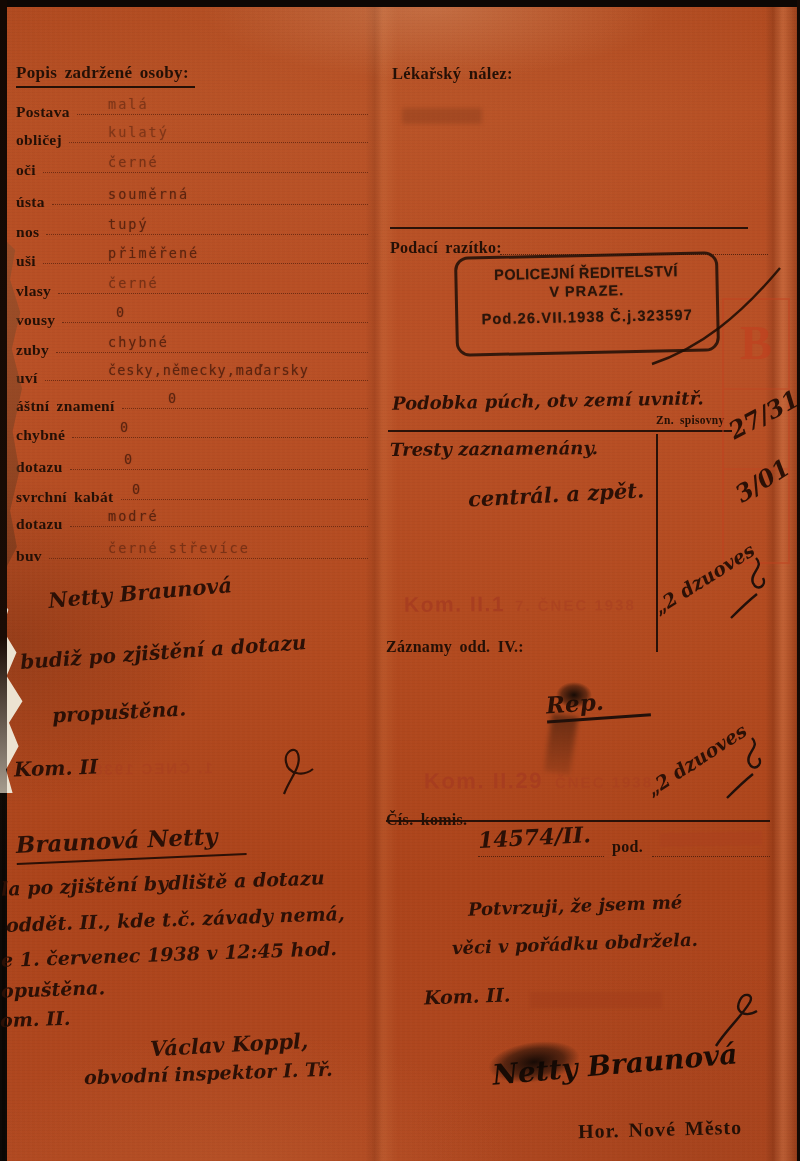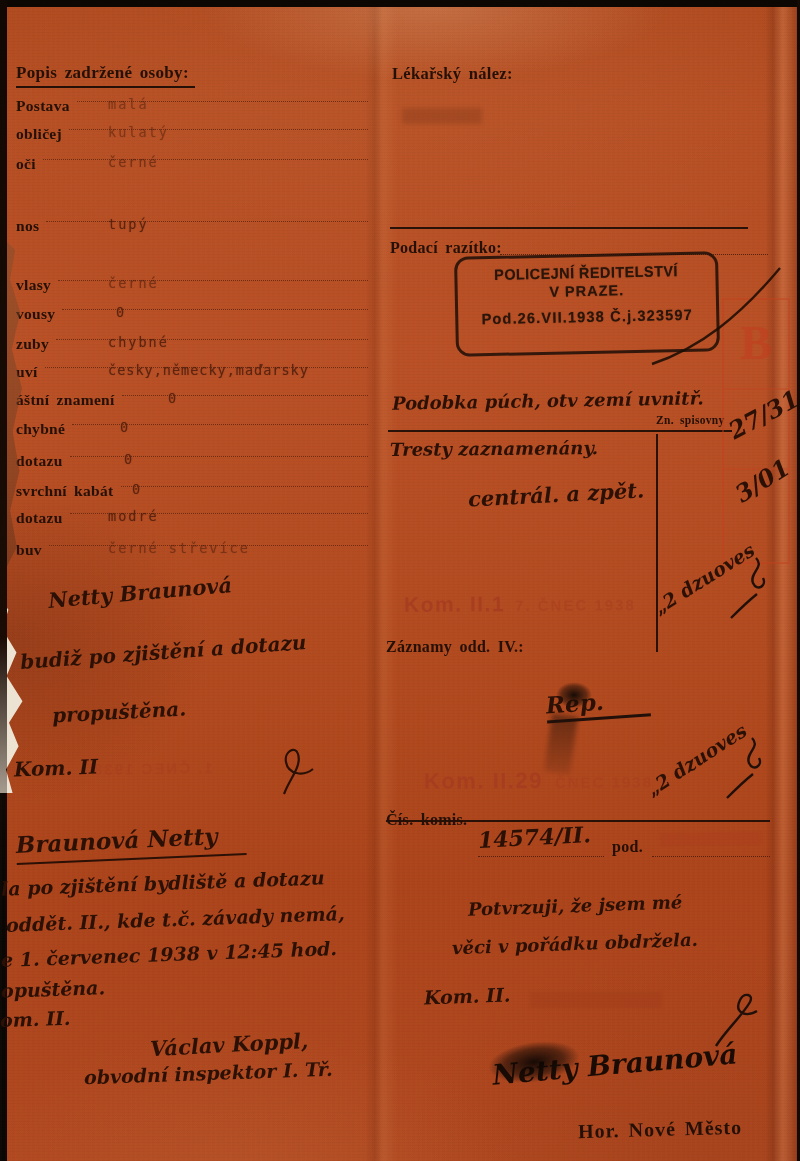--- a/index.html
+++ b/index.html
@@ -18,21 +18,21 @@
   .grain{position:absolute;inset:0;z-index:2;pointer-events:none;opacity:.8;
     background:
       repeating-linear-gradient(0deg, rgba(30,10,3,.03) 0 1px, transparent 1px 3px),
       repeating-linear-gradient(90deg, rgba(255,230,200,.015) 0 2px, transparent 2px 5px);}
   .abs{position:absolute;}
   .print{font-family:"Liberation Serif",serif;font-weight:700;color:#241006;letter-spacing:.3px;word-spacing:3px;}
   .typed{font-family:"DejaVu Sans Mono","Liberation Mono",monospace;font-size:13.5px;
          color:rgba(82,32,13,.82);letter-spacing:2px;text-shadow:0 0 1px rgba(82,32,13,.5);white-space:nowrap;}
   .hand{font-family:"DejaVu Serif",serif;font-style:italic;font-weight:700;color:#2b1006;white-space:nowrap;}
   .redstamp{font-family:"Liberation Sans",sans-serif;font-weight:700;color:#a53a20;white-space:nowrap;}
-  .frow{position:absolute;left:16px;width:352px;height:30px;display:flex;align-items:flex-start;z-index:5;}
+  .frow{position:absolute;left:16px;width:352px;height:30px;display:flex;align-items:center;z-index:5;}
   .flabel{font-size:15.5px;line-height:1;padding-bottom:2px;}
   .fline{flex:1;margin-left:7px;border-bottom:1.6px dotted rgba(95,36,14,.8);height:3px;}
   .fvalue{position:absolute;left:92px;top:-2px;}
   .hline{background:rgba(26,11,5,.9);z-index:4;}
   .dots{border-bottom:1.6px dotted rgba(70,28,11,.85);height:2px;z-index:4;}
   .tear{z-index:50;}
   .edge{z-index:60;}
   svg.strokes{position:absolute;inset:0;z-index:30;pointer-events:none;}
 </style>
 </head>
@@ -52,24 +52,34 @@
   <div class="frow" style="top:126px">
       <span class="flabel print">obličej</span>
       <span class="fline"></span>
       <span class="fvalue typed" style="opacity:.6">kulatý</span>
     </div>
   <div class="frow" style="top:156px">
       <span class="flabel print">oči</span>
       <span class="fline"></span>
       <span class="fvalue typed" style="opacity:.7">černé</span>
     </div>
+  <div class="frow" style="top:188px">
+      <span class="flabel print">ústa</span>
+      <span class="fline"></span>
+      <span class="fvalue typed">souměrná</span>
+    </div>
   <div class="frow" style="top:218px">
       <span class="flabel print">nos</span>
       <span class="fline"></span>
       <span class="fvalue typed">tupý</span>
+    </div>
+  <div class="frow" style="top:247px">
+      <span class="flabel print">uši</span>
+      <span class="fline"></span>
+      <span class="fvalue typed">přiměřené</span>
     </div>
   <div class="frow" style="top:277px">
       <span class="flabel print">vlasy</span>
       <span class="fline"></span>
       <span class="fvalue typed" style="opacity:.7">černé</span>
     </div>
   <div class="frow" style="top:306px">
       <span class="flabel print">vousy</span>
       <span class="fline"></span>
       <span class="fvalue typed" style="left:100px">0</span>

